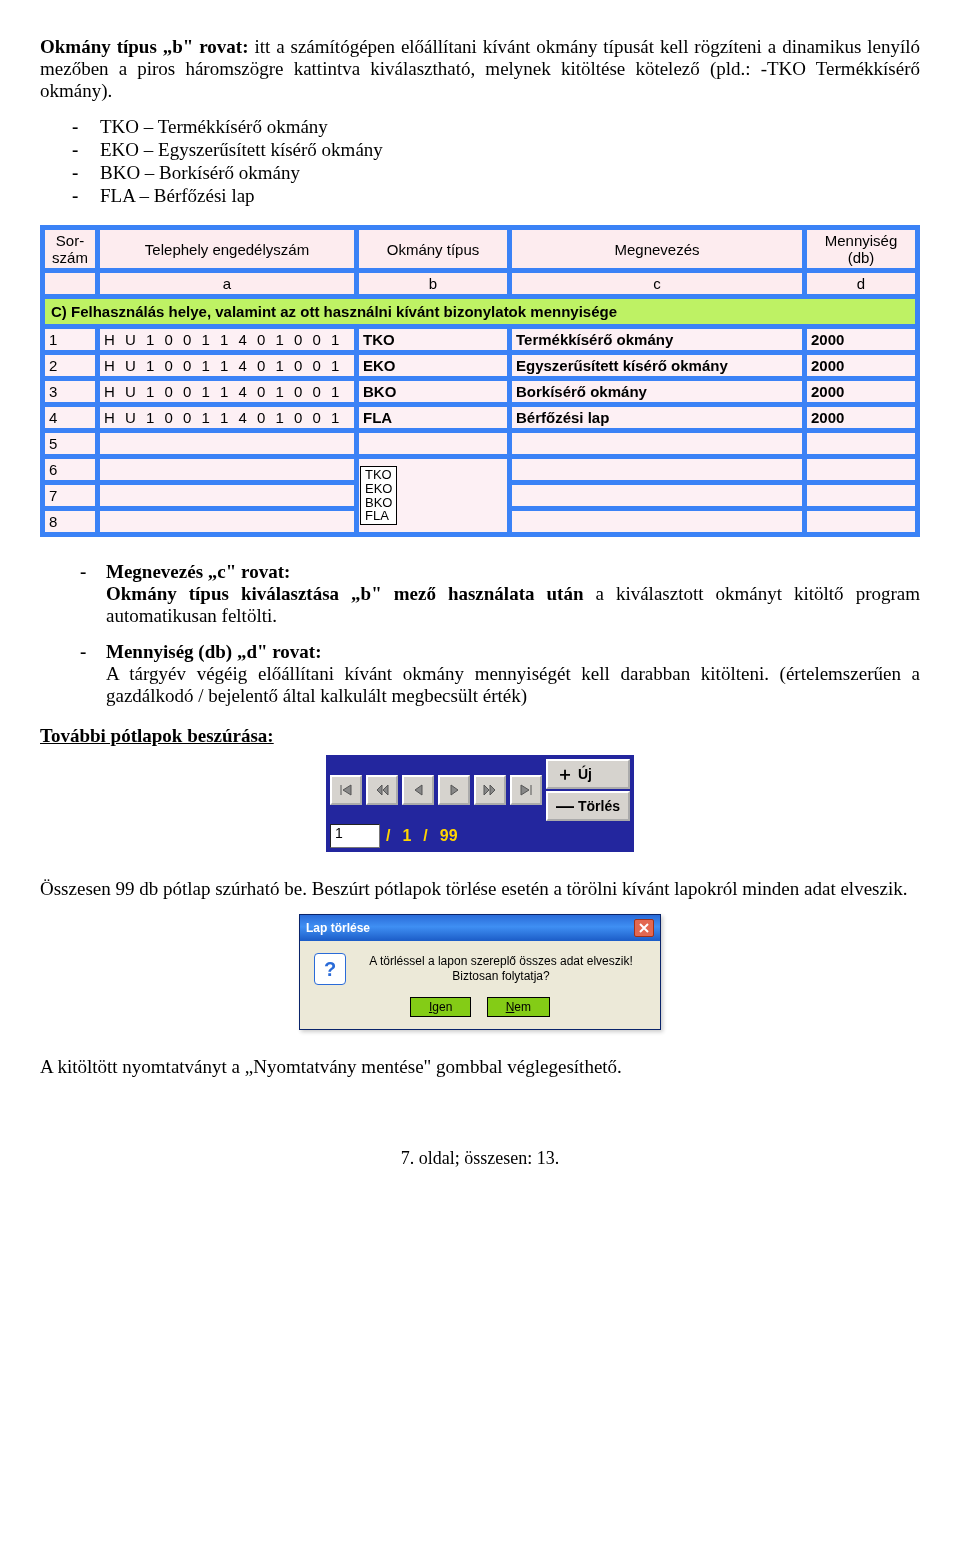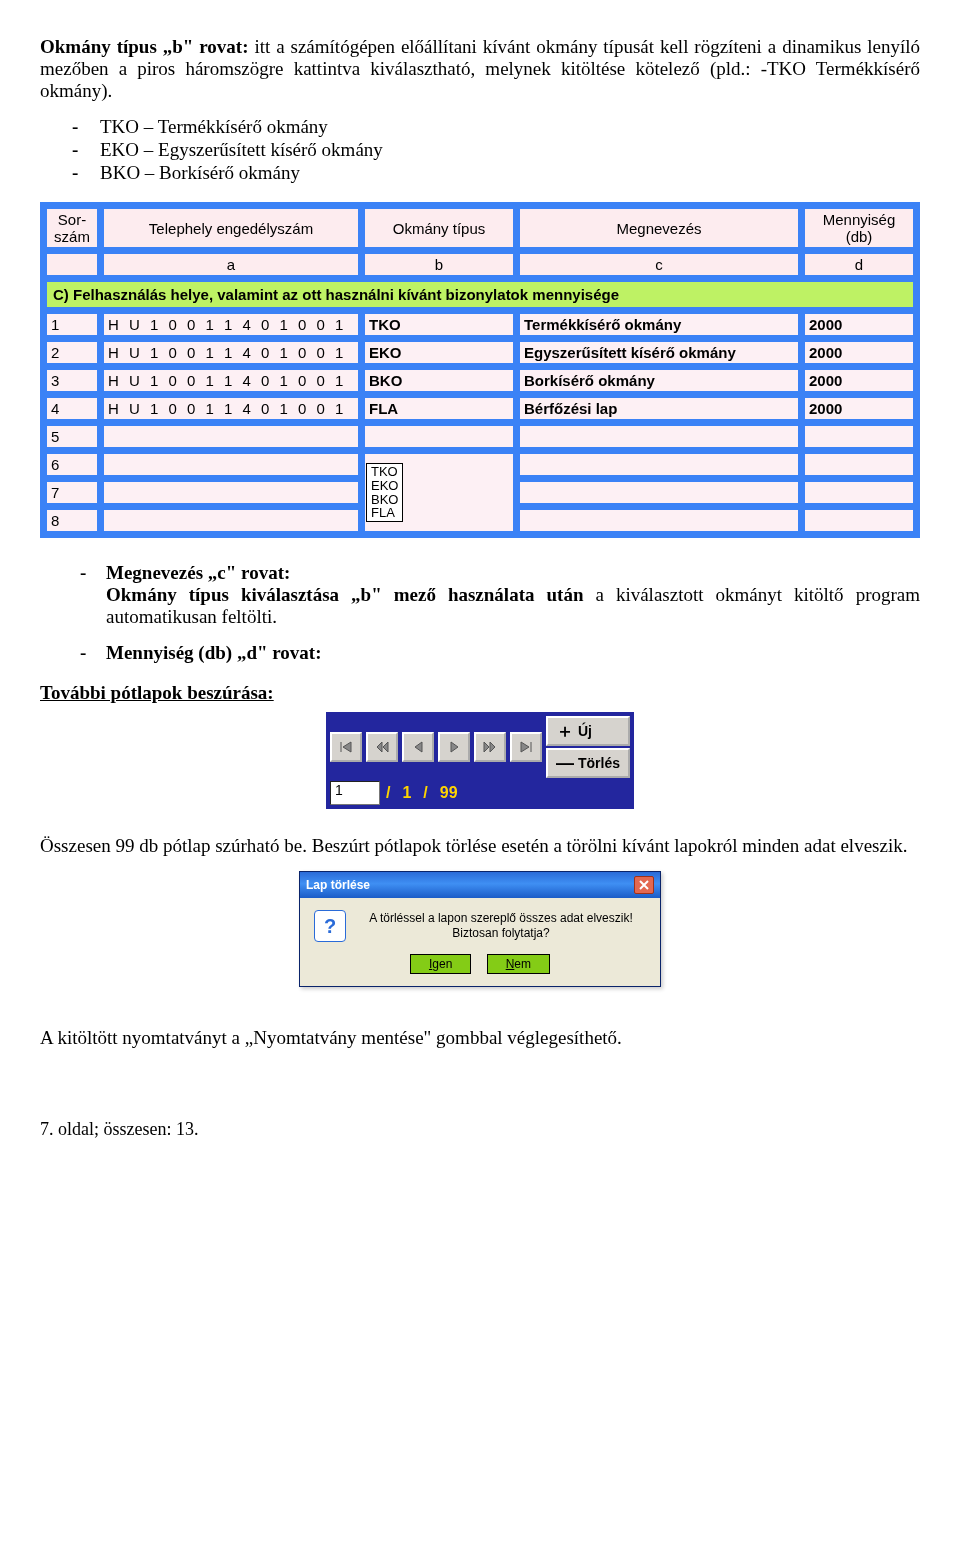--- a/index.html
+++ b/index.html
@@ -12,21 +12,21 @@
     width: 960px;
     box-sizing: border-box;
   }
   .para { margin: 6px 0 14px 0; text-align: justify; }
   .bold { font-weight: bold; }
   ul.dashlist { list-style: none; padding-left: 60px; margin: 10px 0 18px 0;}
   ul.dashlist li::before { content: "-"; display:inline-block; width: 28px; margin-left:-28px; font-weight: bold;}
   ul.dashlist li { margin: 1px 0; font-weight: normal;}
   .section-c-wrap { margin: 14px 0; }
   .ctable { border-collapse: collapse; width: 100%; font-family: Arial, sans-serif; font-size: 15px; background:#fdf0f4;}
-  .ctable th, .ctable td { border: 7px solid #3b82f6; padding: 2px 4px; }
+  .ctable th, .ctable td { border: 5px solid #3b82f6; padding: 2px 4px; }
   .ctable .title-row td { font-weight: bold; background:#bef264; padding:4px 6px;}
   .ctable thead th { font-weight: normal; background:#fdecef; text-align:center;}
   .ctable .sub th { font-weight: normal; text-align:center;}
   .ctable td.num { text-align:left; width:24px;}
   .ctable td.lic { letter-spacing: 3px; font-weight:normal;}
   .ctable td.right { text-align:left; font-weight:bold;}
   .ctable td.b { font-weight:bold;}
   .dropdown-cell { padding:0 !important; }
   .dropdown-box {
     background:#fff; border:1px solid #000; font-size:13px; line-height:1.05;
@@ -55,21 +55,21 @@
     font-size:14px; text-align:left; padding:0 4px;
   }
   .nav-slash { color:#ffd400; font-weight:bold; font-size:16px; padding:0 2px;}
   .nav-count { color:#ffd400; font-weight:bold; font-size:16px; padding:0 6px;}
   .nav-action {
     height:26px; background:#d6d3ce; border:2px outset #fff;
     display:flex; align-items:center; padding:0 8px; font-size:14px; font-weight:bold; gap:4px;
   }
   .nav-col { display:flex; flex-direction:column; gap:2px;}
   
-  .dlg-wrap { text-align:center; margin: 10px 0 40px 0;}
+  .dlg-wrap { text-align:center; margin: 10px 0 26px 0;}
   .dlg {
     display:inline-block; width:360px; border:1px solid #0a246a;
     font-family: Tahoma, Arial, sans-serif; font-size:12px; text-align:left;
     background:#ece9d8; box-shadow: 2px 2px 4px rgba(0,0,0,.2);
   }
   .dlg-title {
     background: linear-gradient(to bottom,#2a6bd8,#3f8ff3 45%,#1b5cc7);
     color:#fff; padding:4px 6px; display:flex; align-items:center; justify-content:space-between;
     font-weight:bold;
   }
@@ -85,33 +85,34 @@
   }
   .dlg-msg { flex:1; text-align:center;}
   .dlg-line { margin:1px 0;}
   .dlg-btns { text-align:center; padding:0 0 12px 0;}
   .dlg-btn {
     display:inline-block; background:#84cc16; border:1px solid #000;
     padding:2px 18px; margin:0 6px; font-size:12px;
   }
   .dlg-btn.focus { box-shadow: 0 0 0 1px dotted #000 inset; }
   .dlg-btn u { text-decoration: underline;}
-  .footer { margin-top:70px; font-size:18px;}
+  .footer { text-align:center; margin-top:70px; font-size:18px;}
 </style>
 </head>
 <body>
 
 <p class="para">
   <span class="bold">Okmány típus „b" rovat:</span><span> itt a számítógépen előállítani kívánt okmány típusát kell rögzíteni a dinamikus lenyíló mezőben a piros háromszögre kattintva kiválasztható, melynek kitöltése kötelező (pld.: -TKO Termékkísérő okmány).</span>
 </p>
 
 <ul class="dashlist">
   <li>TKO – Termékkísérő okmány</li>
   <li>EKO – Egyszerűsített kísérő okmány</li>
   <li>BKO – Borkísérő okmány</li>
+  <li>FLA  – Bérfőzési lap</li>
 </ul>
 
 <div class="section-c-wrap">
 <table class="ctable">
   <tbody>
         <tr class="title-row">
           <td colspan="5">C) Felhasználás helye, valamint az ott használni kívánt bizonylatok mennyisége</td>
         </tr>
   </tbody>
       <thead>
@@ -203,20 +204,21 @@
     <div class="rovat-dash">-</div>
     <div class="rovat-body">
       <span class="bold">Megnevezés „c" rovat:</span><br>
       <span class="bold">Okmány típus kiválasztása „b" mező használata után</span><span> a kiválasztott okmányt kitöltő program automatikusan feltölti.</span>
     </div>
   </div>
   <div class="rovat-item">
     <div class="rovat-dash">-</div>
     <div class="rovat-body">
       <span class="bold">Mennyiség (db) „d" rovat:</span><br>
+      <span>A tárgyév végéig előállítani kívánt okmány mennyiségét kell darabban kitölteni. (értelemszerűen a gazdálkodó / bejelentő által kalkulált megbecsült érték)</span>
     </div>
   </div>
 </div>
 
 <div class="heading-b">További pótlapok beszúrása:</div>
 
 <div class="nav-wrap">
   <div class="nav">
     <div class="nav-row">
       <div class="nav-btn">

